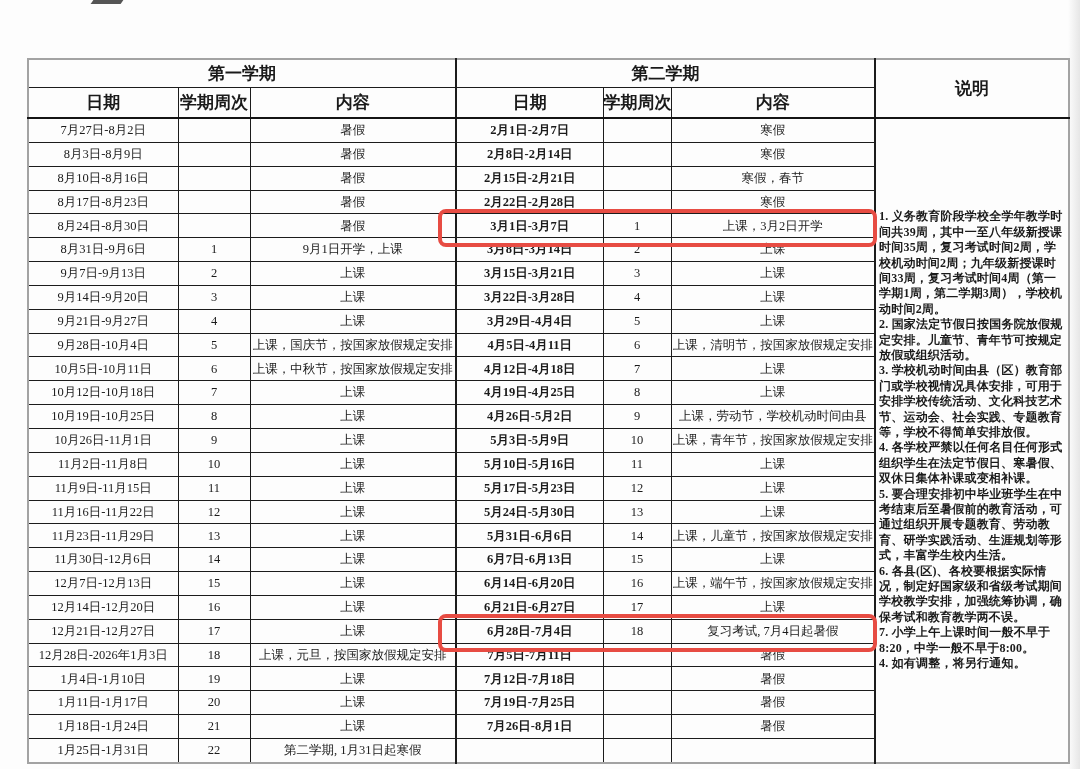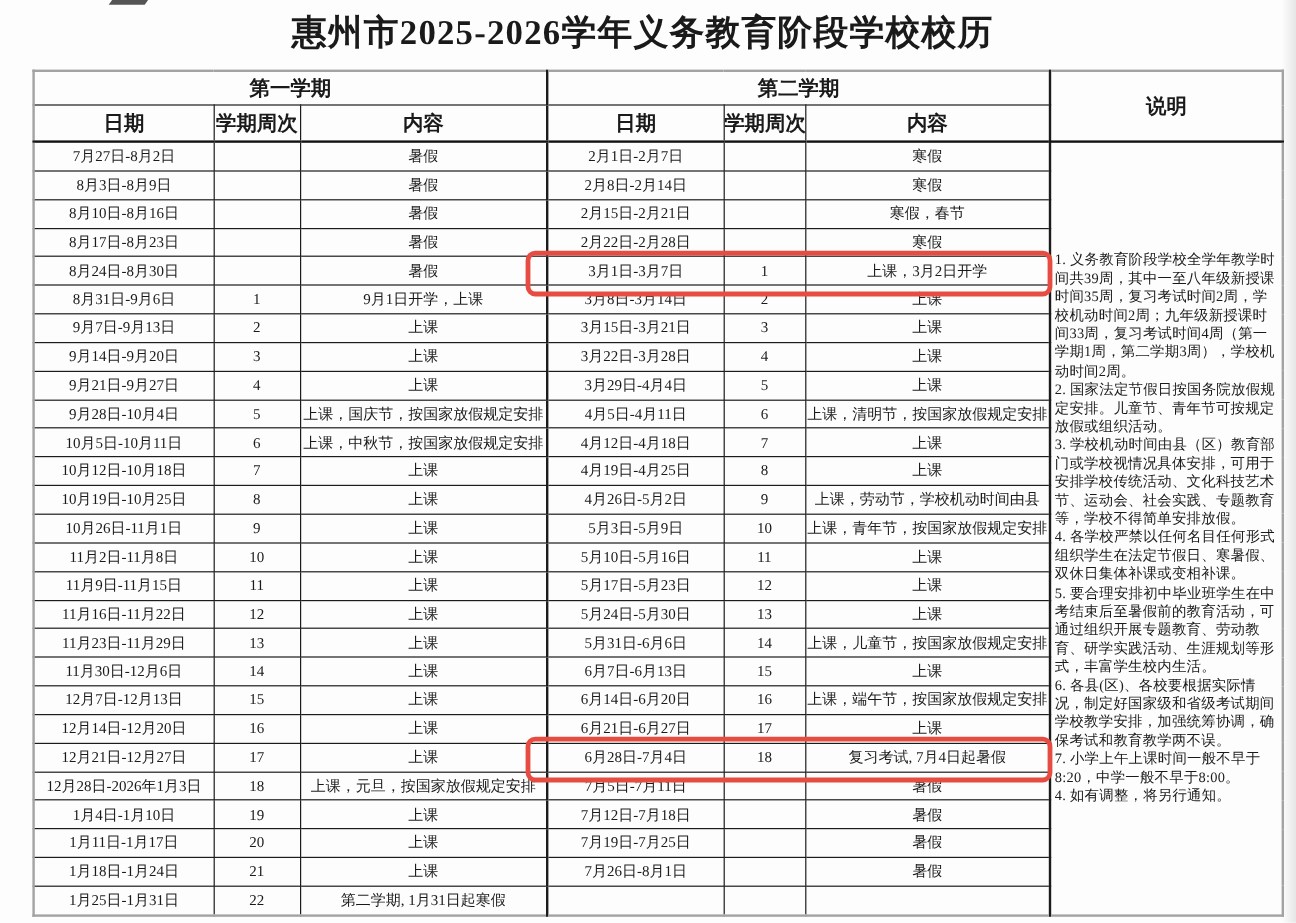--- a/index.html
+++ b/index.html
@@ -33,21 +33,21 @@
   }
   .calendar th, .calendar td {
     border:1px solid #1c1c1c;
     text-align:center; padding:0; overflow:hidden;
     white-space:nowrap;
   }
   .calendar thead tr.sem-row th { height:27px; font-size:17px; font-weight:bold; }
   .calendar thead tr.col-row th { height:29px; font-size:17px; font-weight:bold; border-bottom:2px solid #141414; }
   .calendar th.notes-head { font-size:16px; font-weight:bold; border-bottom:2px solid #141414; }
   .calendar tbody td { height:22.85px; font-size:12.5px; line-height:1; }
-  .calendar .sep { border-left-width:2px; }
+  .calendar .sep { border-left-width:2px;font-weight:bold; }
   .calendar td.notes-cell {
     vertical-align:middle; padding:0 3px; white-space:normal;
   }
   .notes-inner { text-align:left; }
   .notes-inner .note {
     font-size:12px; line-height:15.4px; margin:0;
     letter-spacing:0.2px;
   }
 
   .highlight-box {
@@ -62,21 +62,20 @@
     z-index:6; opacity:.9;
   }
 </style>
 </head>
 <body>
 
 <div id="stage">
   <div class="right-edge"></div>
   <div class="corner-mark"></div>
 
-  <div class="page-title">惠州市2025-2026学年义务教育阶段学校校历</div>
 
   <table class="calendar">
     <colgroup>
       <col style="width:150px">
         <col style="width:72px">
         <col style="width:206px">
       <col style="width:147px">
         <col style="width:68px">
         <col style="width:204px">
       <col style="width:194px">

